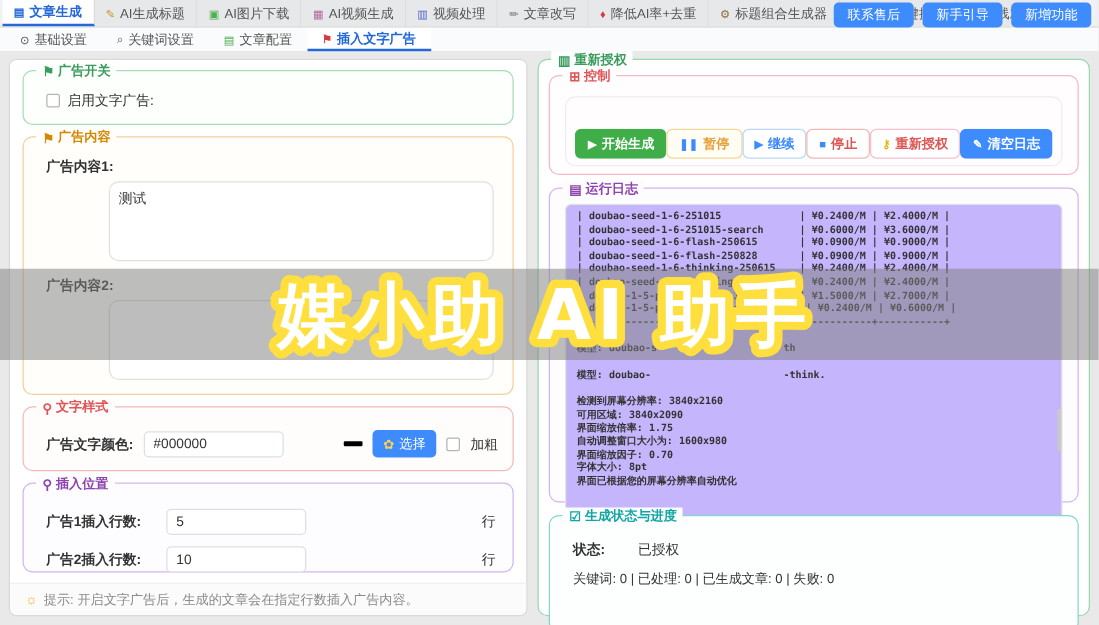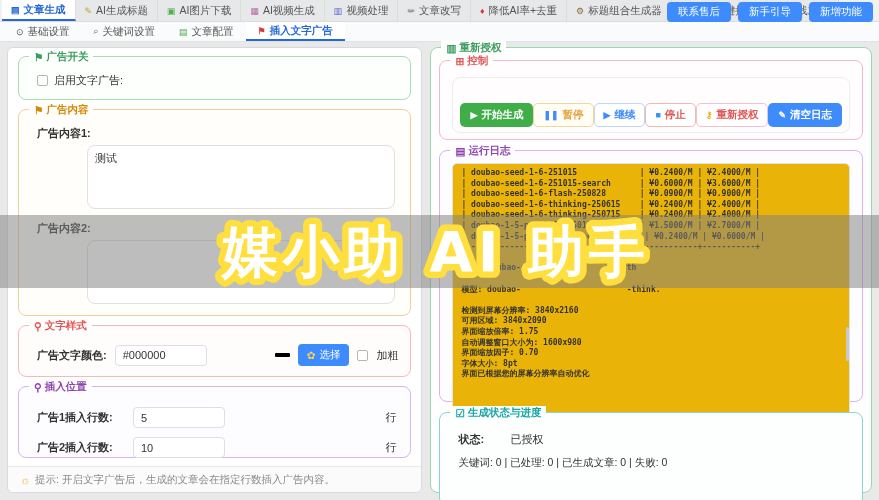--- a/index.html
+++ b/index.html
@@ -44,21 +44,21 @@
 
   .chk-row { display:flex; align-items:center; gap:6px; padding:2px 0 2px 8px; }
   .chkbox { width:11px; height:11px; border:1px solid #b5b5b5; border-radius:2px; background:#fff; display:inline-block; }
 
   .field-label { font-weight:bold; color:#333; padding-left:8px; margin:2px 0 4px 0; }
   .ta { display:block; margin-left:58px; width:308px; height:64px; border:1px solid #e0e0e0; border-radius:8px; background:#fff; font-family:"Liberation Sans",sans-serif; font-size:11px; color:#333; padding:5px 7px; resize:none; outline:none; }
   .ta2-gap { margin-top:12px; }
 
   .style-row { display:flex; align-items:center; gap:8px; padding:4px 2px 4px 8px; }
   .inp { height:21px; border:1px solid #dcdfe6; border-radius:4px; background:#fff; font-size:11px; color:#333; padding:0 7px; font-family:"Liberation Sans",sans-serif; outline:none; }
-  .w90 { width:92px; }
+  .w90 { width:112px; }
   .color-dash { width:15px; height:4px; background:#000; border-radius:1px; }
   .pick-btn { background:#3d8bfd; color:#fff; border:none; border-radius:4px; font-size:10.5px; padding:4px 9px; display:flex; align-items:center; gap:4px; }
   .spacer { flex:1; }
 
   .pos-row { display:flex; align-items:center; gap:8px; padding:3px 4px 3px 8px; margin:3px 0; }
   .pos-row .plabel { font-weight:bold; width:88px; }
   .unit { color:#333; }
 
   .hintbar { position:absolute; left:0; right:0; bottom:0; height:26px; background:#fbfbfb; border-top:1px solid #e8e8e8; border-radius:0 0 6px 6px; display:flex; align-items:center; gap:5px; padding:0 12px; font-size:10.5px; color:#8a8a8a; }
   .bulb { color:#f0b429; font-size:11px; }
@@ -75,21 +75,21 @@
   .b-orange { background:#fffdf4; color:#e6a23c; border-color:#f0d89a; }
   .b-blue-o { background:#fff; color:#3d8bfd; border-color:#bcd7f7; }
   .b-red-o  { background:#fff; color:#e05555; border-color:#f2b8b8; }
   .b-pink-o { background:#fff; color:#e05555; border-color:#f5c0cf; }
   .b-blue   { background:#3d8bfd; color:#fff; }
   .cbtn .bicon { font-size:9px; }
   .icon-blue { color:#3d8bfd; }
   .icon-gold { color:#e8b40c; }
 
   .log-box { height:252px; margin-top:10px; padding-top:12px; }
-  .log-area { position:relative; margin:0 2px; height:276px; border:1px solid #e3e3e3; border-radius:5px; background:#eab308; overflow:hidden; padding:4px 8px; }
+  .log-area { position:relative; margin:0 2px; height:276px; border:1px solid #e3e3e3; border-radius:5px; background:#c4b5fd; overflow:hidden; padding:4px 8px; }
   .log-line { font-family:"DejaVu Sans Mono", monospace; font-size:8px; line-height:10.6px; white-space:pre; color:#333; font-weight:bold; }
   .scroll-thumb { position:absolute; right:2px; bottom:28px; width:3px; height:34px; background:#c9c9c9; border-radius:2px; }
 
   .prog-box { height:94px; margin-top:10px; }
   .prog-row { display:flex; align-items:flex-end; padding:3px 8px; margin-top:2px; }
   .prog-row .plab { font-weight:bold; width:52px; }
   .prog-val { width:52px; }
   .prog-bar { flex:1; height:15px; border:1px solid #8a8a8a; border-radius:2px; background:#fff; position:relative; margin-right:4px; }
   .prog-tick { position:absolute; left:2px; top:2px; width:1px; height:9px; background:#666; }
   .stats-line { padding:6px 8px 0 8px; font-size:10.5px; color:#333; }
@@ -279,20 +279,21 @@
     </div>
 
     <div class="sect s-purple log-box">
       <div class="sect-chip">
           <span>▤</span>
           <span>运行日志</span>
         </div>
       <div class="log-area">
           <div class="log-line">| doubao-seed-1-6-251015             | ¥0.2400/M | ¥2.4000/M |</div>
           <div class="log-line">| doubao-seed-1-6-251015-search      | ¥0.6000/M | ¥3.6000/M |</div>
+          <div class="log-line">| doubao-seed-1-6-flash-250615       | ¥0.0900/M | ¥0.9000/M |</div>
           <div class="log-line">| doubao-seed-1-6-flash-250828       | ¥0.0900/M | ¥0.9000/M |</div>
           <div class="log-line">| doubao-seed-1-6-thinking-250615    | ¥0.2400/M | ¥2.4000/M |</div>
           <div class="log-line">| doubao-seed-1-6-thinking-250715    | ¥0.2400/M | ¥2.4000/M |</div>
           <div class="log-line">| doubao-1-5-pro-256k-250115         | ¥1.5000/M | ¥2.7000/M |</div>
           <div class="log-line">| doubao-1-5-pro-32k-character-250228 | ¥0.2400/M | ¥0.6000/M |</div>
           <div class="log-line">+------------------------------------+-----------+-----------+</div>
           <div class="log-line"> </div>
           <div class="log-line">模型: doubao-s                     th</div>
           <div class="log-line"> </div>
           <div class="log-line">模型: doubao-                      -think.</div>

